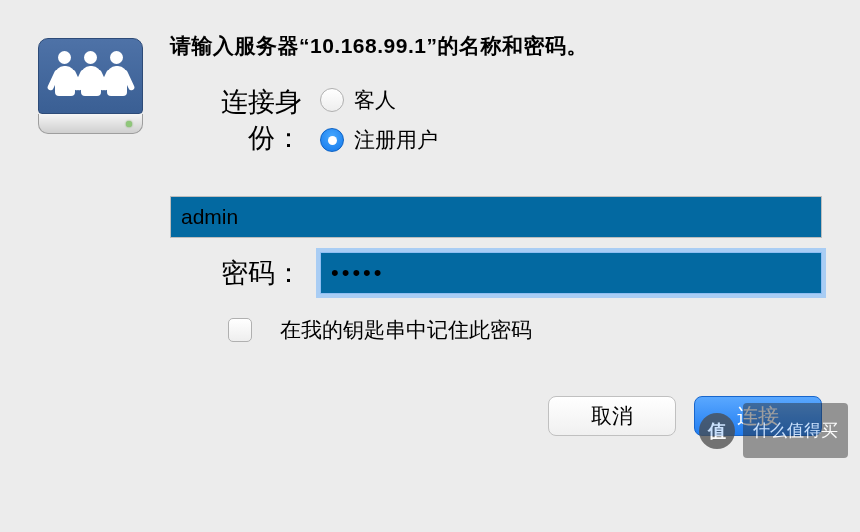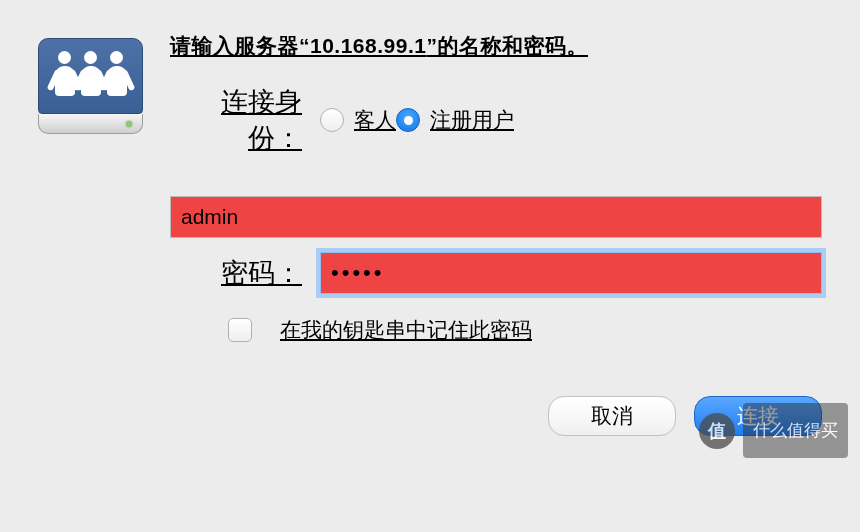--- a/index.html
+++ b/index.html
@@ -9,21 +9,20 @@
     font-family: -apple-system, "Helvetica Neue", "PingFang SC", Arial, sans-serif;
     background: #ececec;
     color: #000;
     font-size: 21px;
     overflow: hidden;
   }
   .sheet {
     width: 860px; height: 468px;
     background: #ececec;
     position: relative;
-    text-decoration: underline;
   }
   .content {
     display: flex;
     padding: 32px 38px 0 38px;
   }
   .icon-col {
     width: 132px;
     flex: 0 0 132px;
     padding-top: 6px;
   }
@@ -101,21 +100,22 @@
     width: 150px;
     text-align: right;
     padding-right: 18px;
     font-size: 27px;
   }
   .row .field {
     flex: 1;
   }
   .radio-group {
     display: flex;
-    flex-direction: row;
+    flex-direction: column;
+    gap: 12px;
   }
   .radio-item {
     display: flex;
     align-items: center;
     gap: 10px;
     cursor: default;
   }
   .radio-dot {
     width: 24px; height: 24px;
     border-radius: 50%;
@@ -132,21 +132,21 @@
     content: "";
     width: 9px; height: 9px; border-radius: 50%;
     background: #fff;
   }
   .text-input {
     width: 100%;
     height: 42px;
     font-size: 21px;
     padding: 4px 10px;
     border: 1px solid #bdbdbd;
-    background: #ef4444;
+    background: #0369a1;
     font-family: inherit;
     outline: none;
   }
   .text-input.focused {
     border: 1px solid #8fbef2;
     box-shadow: 0 0 0 4px #a9cdf4;
   }
   .pw-dots {
     letter-spacing: 3px;
     font-size: 22px;
@@ -167,21 +167,21 @@
   .button-row {
     position: absolute;
     right: 38px;
     bottom: 32px;
     display: flex;
     gap: 18px;
   }
   .btn {
     min-width: 128px;
     height: 40px;
-    border-radius: 16px;
+    border-radius: 8px;
     font-size: 21px;
     border: 1px solid #c0c0c0;
     background: linear-gradient(#ffffff, #f0f0f0);
     display: inline-flex;
     align-items: center; justify-content: center;
     cursor: default;
     padding: 0 22px;
   }
   .btn.primary {
     background: linear-gradient(#5aa8ff, #1f7cf1);

